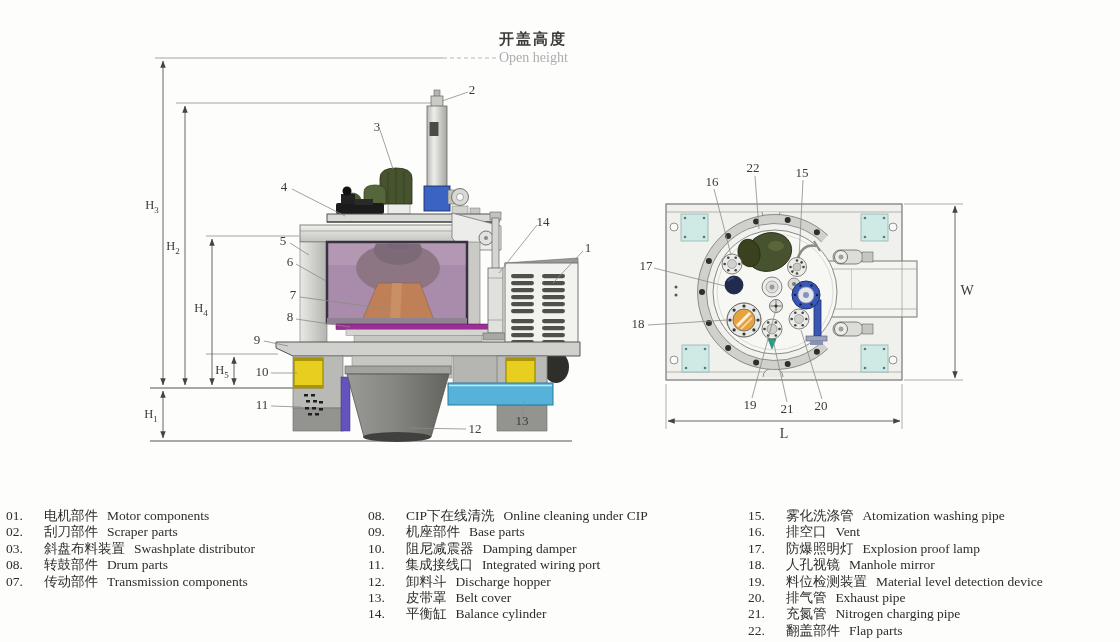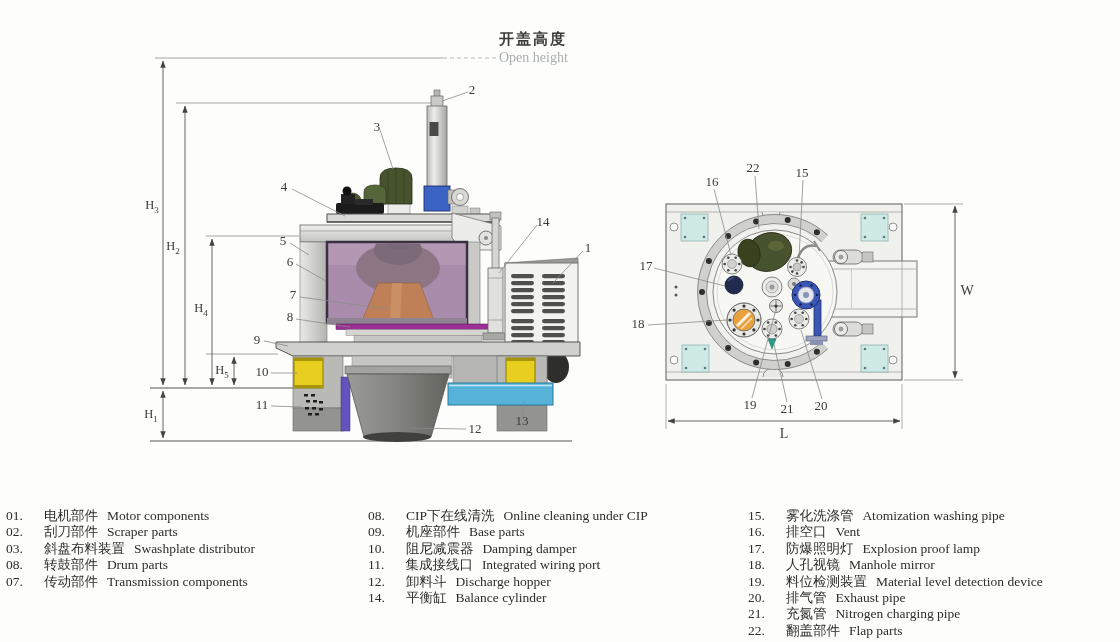--- a/index.html
+++ b/index.html
@@ -453,20 +453,21 @@
       <div class="legend-item"><span class="l-num">03.</span><span class="l-zh">斜盘布料装置</span><span class="l-en">Swashplate distributor</span></div>
       <div class="legend-item"><span class="l-num">08.</span><span class="l-zh">转鼓部件</span><span class="l-en">Drum parts</span></div>
       <div class="legend-item"><span class="l-num">07.</span><span class="l-zh">传动部件</span><span class="l-en">Transmission components</span></div>
     </div>
 <div class="legend-col" style="left:368px">
       <div class="legend-item"><span class="l-num">08.</span><span class="l-zh">CIP下在线清洗</span><span class="l-en">Online cleaning under CIP</span></div>
       <div class="legend-item"><span class="l-num">09.</span><span class="l-zh">机座部件</span><span class="l-en">Base parts</span></div>
       <div class="legend-item"><span class="l-num">10.</span><span class="l-zh">阻尼减震器</span><span class="l-en">Damping damper</span></div>
       <div class="legend-item"><span class="l-num">11.</span><span class="l-zh">集成接线口</span><span class="l-en">Integrated wiring port</span></div>
       <div class="legend-item"><span class="l-num">12.</span><span class="l-zh">卸料斗</span><span class="l-en">Discharge hopper</span></div>
+      <div class="legend-item"><span class="l-num">13.</span><span class="l-zh">皮带罩</span><span class="l-en">Belt cover</span></div>
       <div class="legend-item"><span class="l-num">14.</span><span class="l-zh">平衡缸</span><span class="l-en">Balance cylinder</span></div>
     </div>
 <div class="legend-col" style="left:748px">
       <div class="legend-item"><span class="l-num">15.</span><span class="l-zh">雾化洗涤管</span><span class="l-en">Atomization washing pipe</span></div>
       <div class="legend-item"><span class="l-num">16.</span><span class="l-zh">排空口</span><span class="l-en">Vent</span></div>
       <div class="legend-item"><span class="l-num">17.</span><span class="l-zh">防爆照明灯</span><span class="l-en">Explosion proof lamp</span></div>
       <div class="legend-item"><span class="l-num">18.</span><span class="l-zh">人孔视镜</span><span class="l-en">Manhole mirror</span></div>
       <div class="legend-item"><span class="l-num">19.</span><span class="l-zh">料位检测装置</span><span class="l-en">Material level detection device</span></div>
       <div class="legend-item"><span class="l-num">20.</span><span class="l-zh">排气管</span><span class="l-en">Exhaust pipe</span></div>
       <div class="legend-item"><span class="l-num">21.</span><span class="l-zh">充氮管</span><span class="l-en">Nitrogen charging pipe</span></div>

